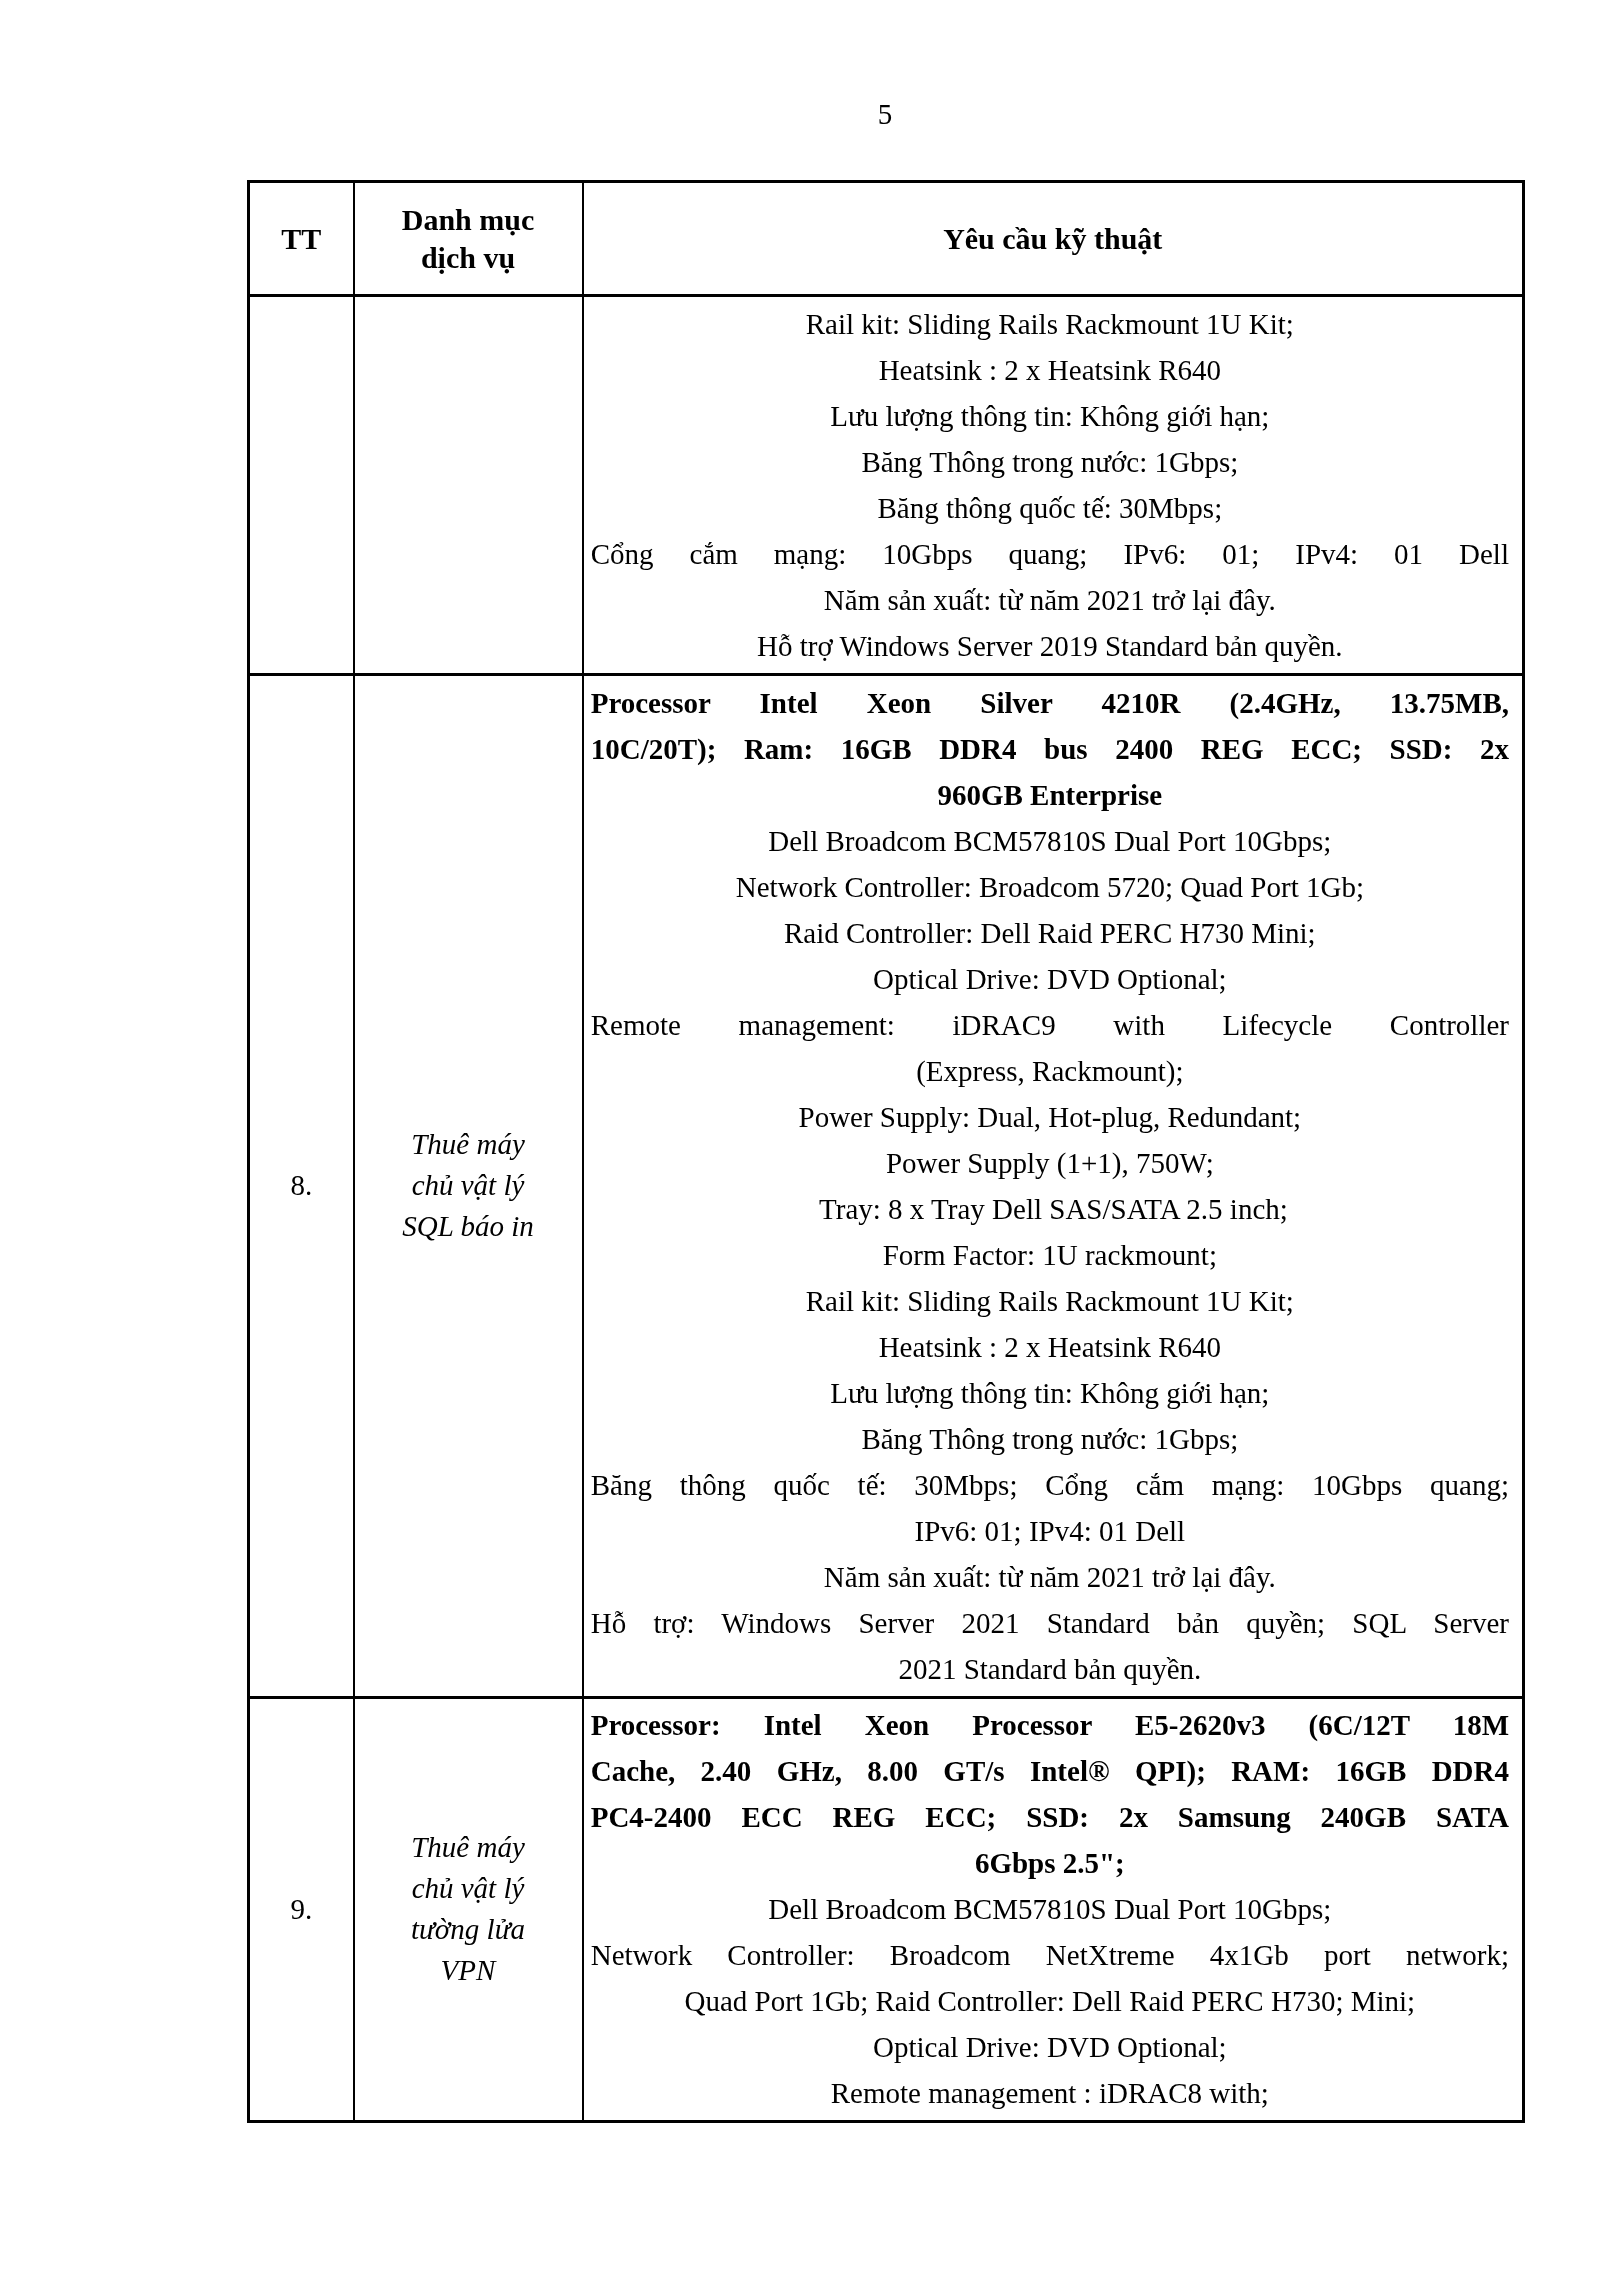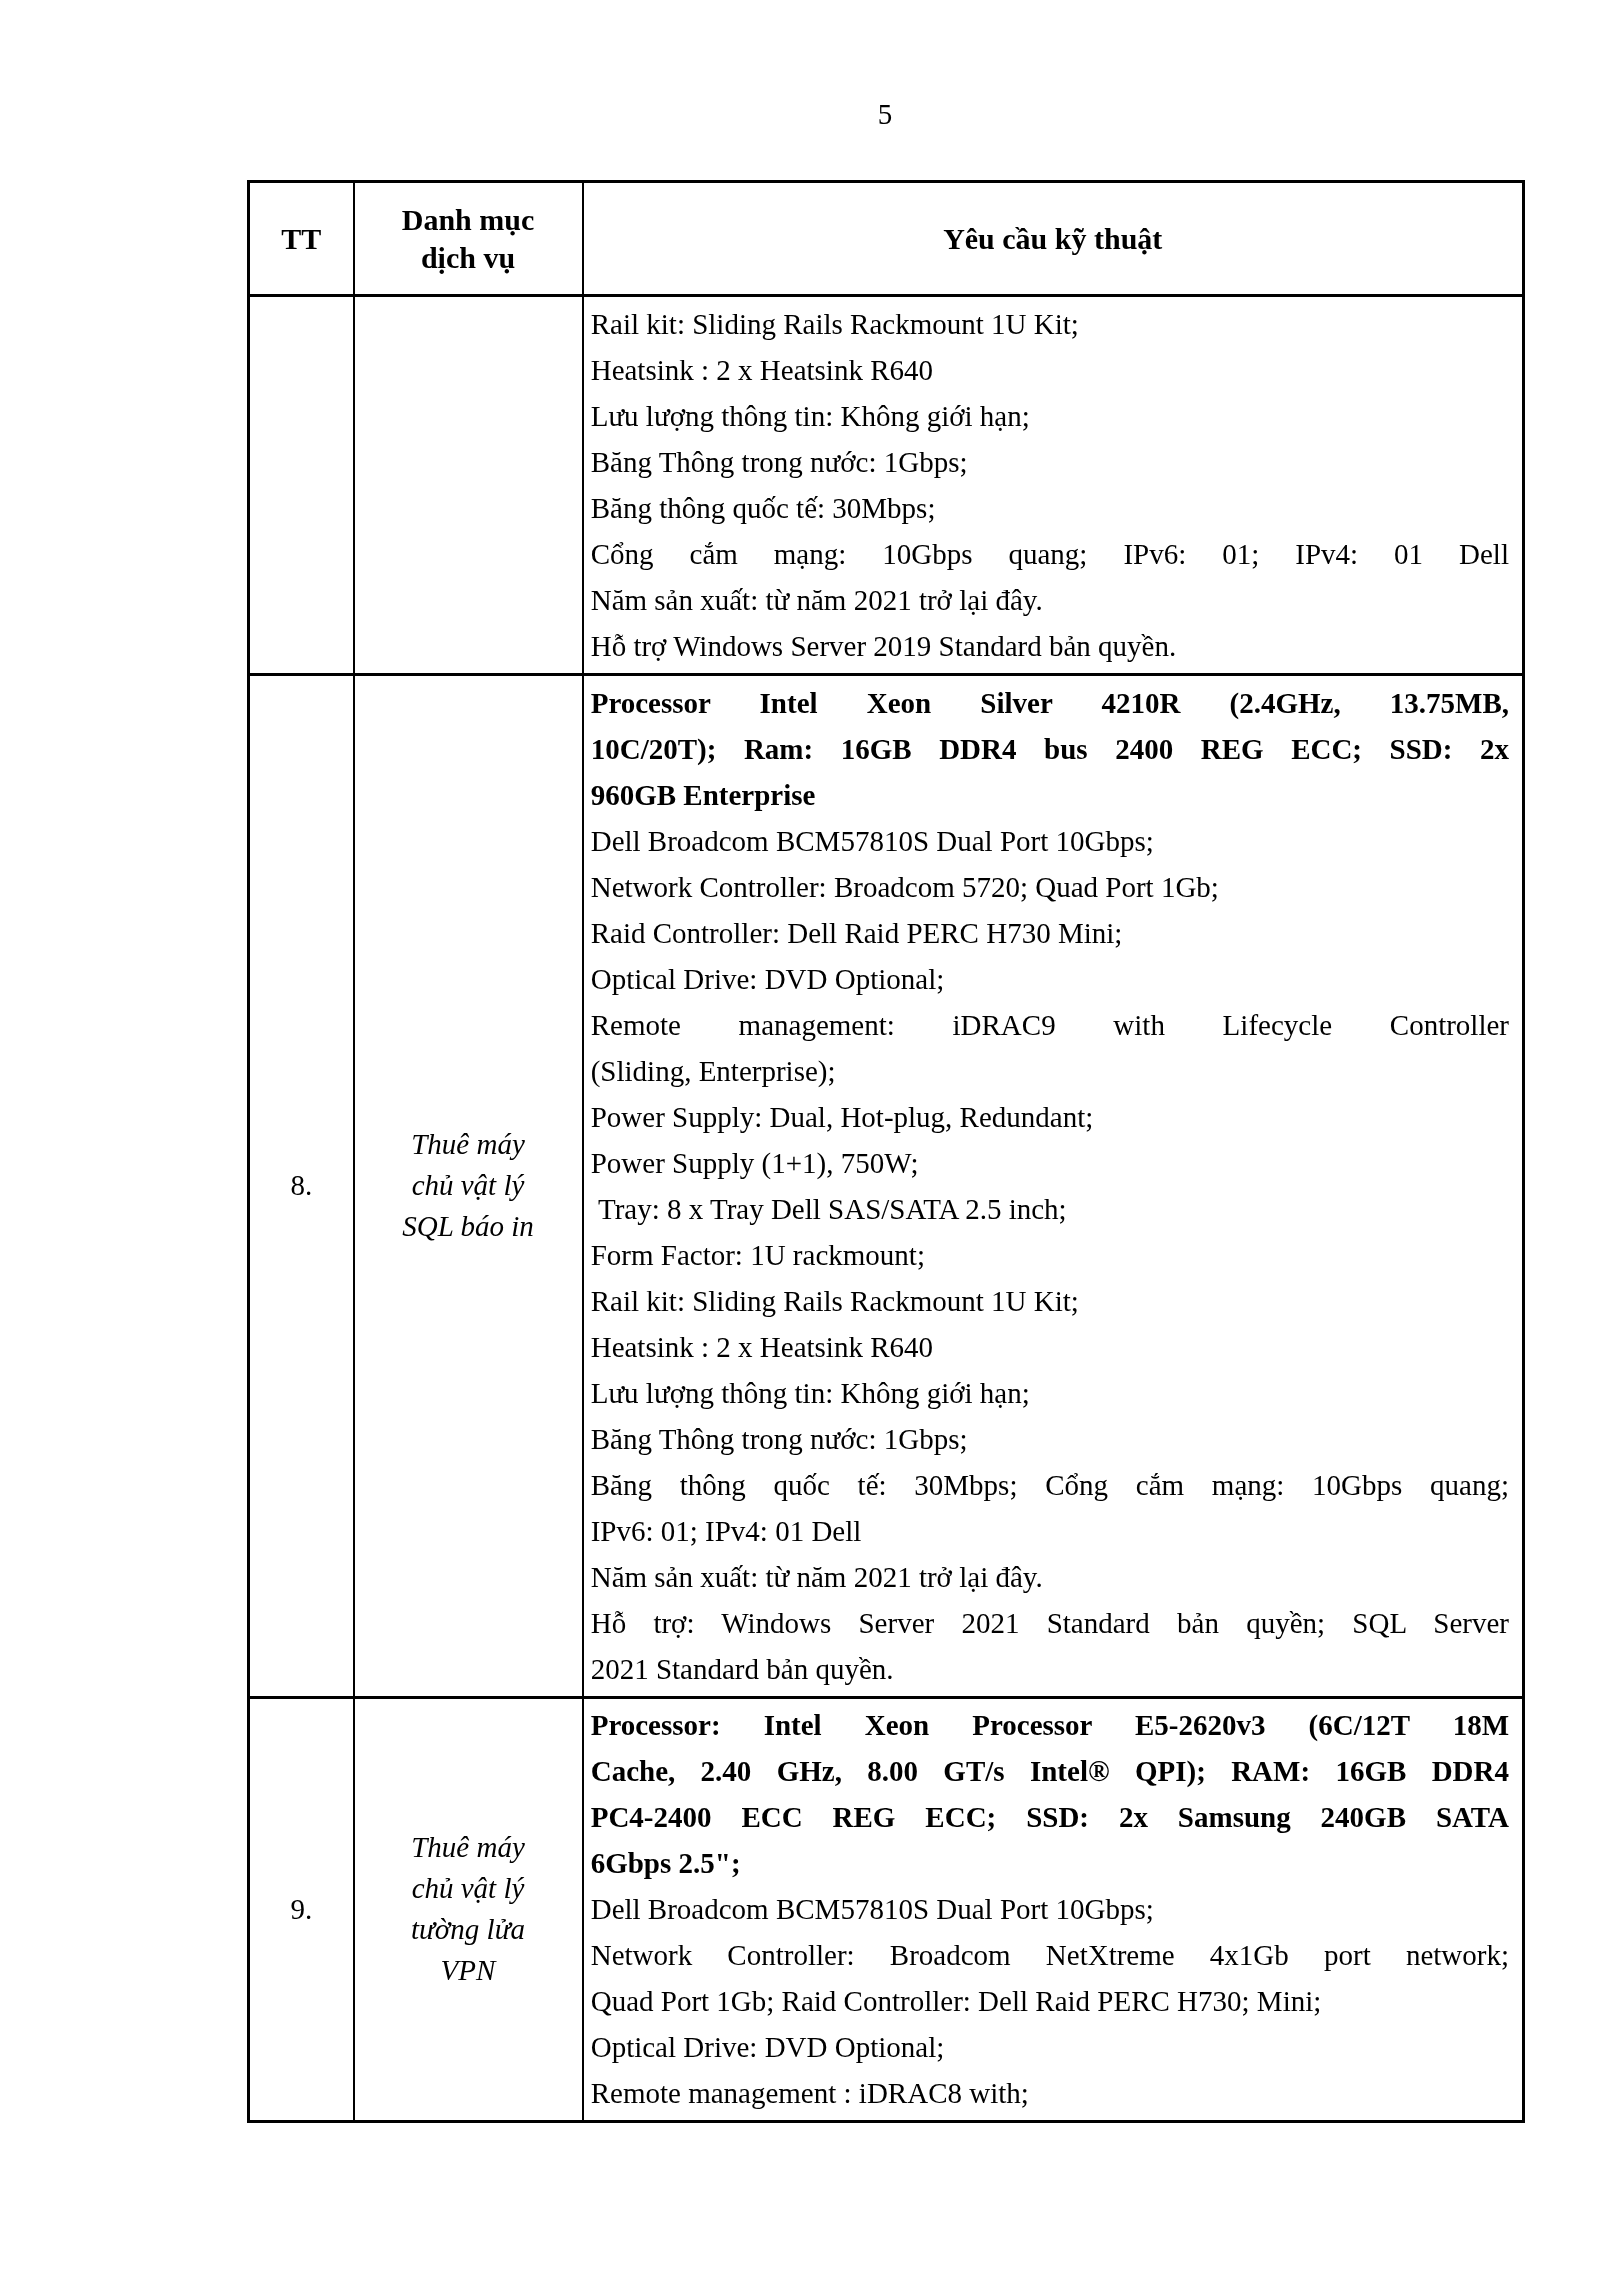--- a/index.html
+++ b/index.html
@@ -64,21 +64,21 @@
     text-align: center;
     font-style: italic;
   }
   td.cell-req {
     padding: 3.9px 13px 3.9px 7.2px;
   }
   .req-line {
     font-size: 29px;
     line-height: 46px;
     white-space: pre-wrap;
-    text-align: left;
+    text-align: center;
   }
   .req-line.stretch {
     white-space: normal;
     text-align: justify;
     text-align-last: justify;
     font-family: Liberation Serif, serif;
   }
   .req-line.bold {
     font-weight: bold;
   }
@@ -129,21 +129,21 @@
           </td>
           <td class="cell-req">
             <div class="req-line bold stretch">Processor Intel Xeon Silver 4210R (2.4GHz, 13.75MB,</div>
             <div class="req-line bold stretch">10C/20T); Ram: 16GB DDR4 bus 2400 REG ECC; SSD: 2x</div>
             <div class="req-line bold">960GB Enterprise</div>
             <div class="req-line">Dell Broadcom BCM57810S Dual Port 10Gbps;</div>
             <div class="req-line">Network Controller: Broadcom 5720; Quad Port 1Gb;</div>
             <div class="req-line">Raid Controller: Dell Raid PERC H730 Mini;</div>
             <div class="req-line">Optical Drive: DVD Optional;</div>
             <div class="req-line stretch">Remote management: iDRAC9 with Lifecycle Controller</div>
-            <div class="req-line">(Sliding, Enterprise);</div>
+            <div class="req-line">(Express, Rackmount);</div>
             <div class="req-line">Power Supply: Dual, Hot-plug, Redundant;</div>
             <div class="req-line">Power Supply (1+1), 750W;</div>
             <div class="req-line"> Tray: 8 x Tray Dell SAS/SATA 2.5 inch;</div>
             <div class="req-line">Form Factor: 1U rackmount;</div>
             <div class="req-line">Rail kit: Sliding Rails Rackmount 1U Kit;</div>
             <div class="req-line">Heatsink : 2 x Heatsink R640</div>
             <div class="req-line">Lưu lượng thông tin: Không giới hạn;</div>
             <div class="req-line">Băng Thông trong nước: 1Gbps;</div>
             <div class="req-line stretch">Băng thông quốc tế: 30Mbps; Cổng cắm mạng: 10Gbps quang;</div>
             <div class="req-line">IPv6: 01; IPv4: 01 Dell</div>

